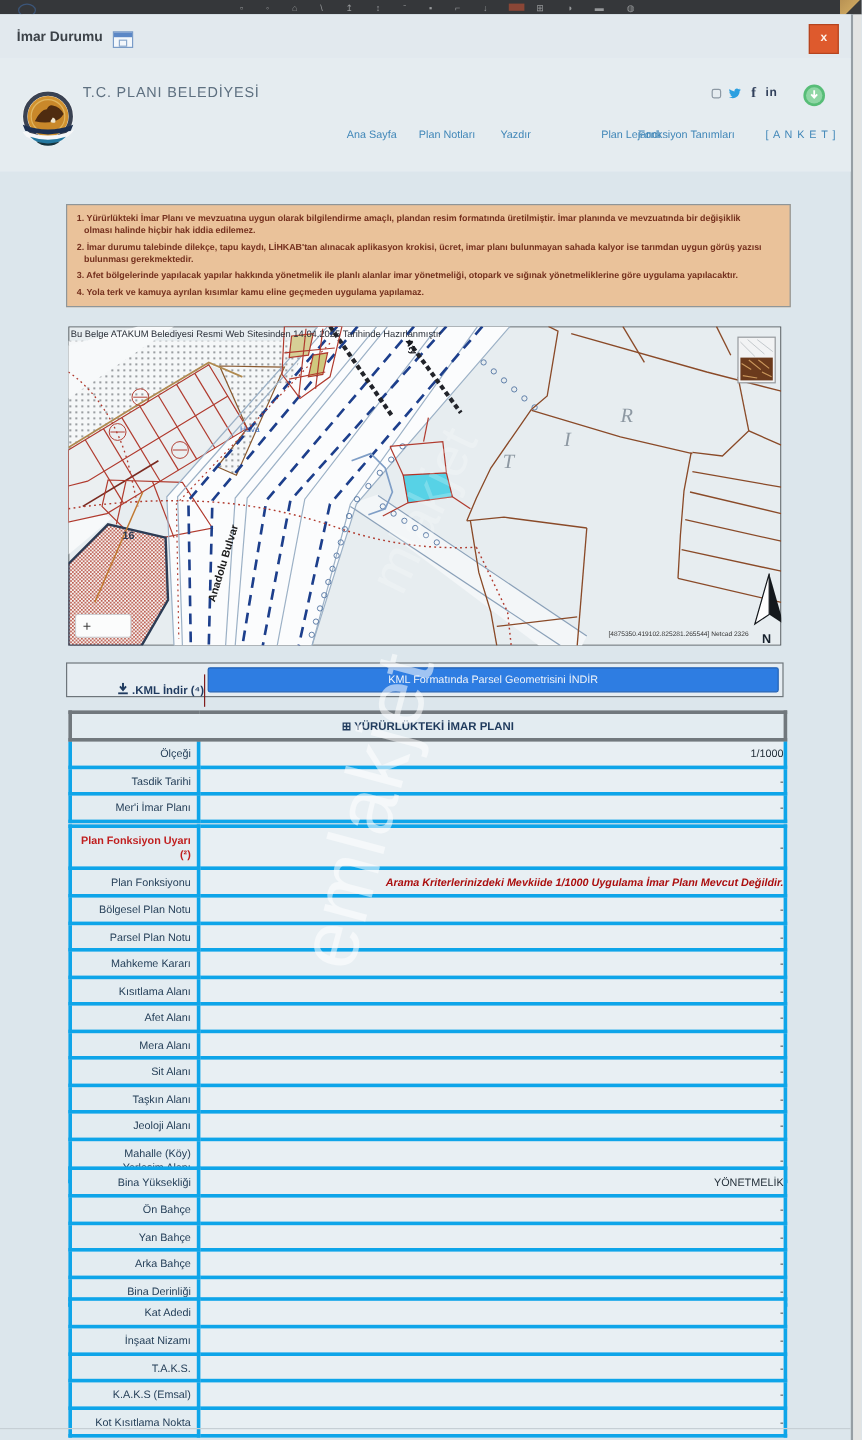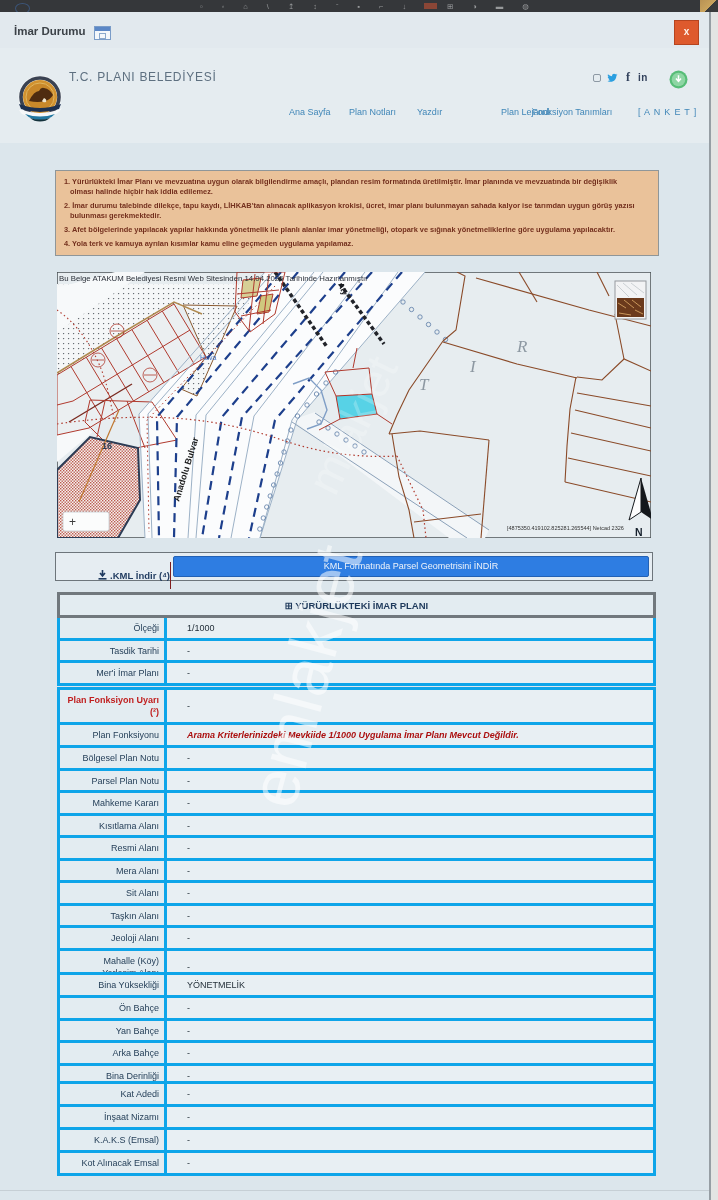--- a/index.html
+++ b/index.html
@@ -1,21 +1,21 @@
 <!DOCTYPE html>
 <html><head>
 <meta charset="utf-8">
 <style>
   html,body{margin:0;padding:0;}
   body{width:718px;height:1200px;overflow:hidden;font-family:"Liberation Sans",sans-serif;background:#dce6ec;position:relative;}
   .abs{position:absolute;}
   table.t{border-collapse:collapse;width:596px;font-size:9px;font-family:"Liberation Sans",sans-serif;table-layout:fixed;}
   table.t td{padding:0;border:3px solid #0ea5e9;margin-top:44px;}
   table.t td.l{width:106px;text-align:right;color:#27415a;background:#e3ecf1;padding-right:5px;}
-  table.t td.v{color:#24303a;background:#e8eff3;padding-left:20px;}
+  table.t td.v{color:#24303a;background:#e8eff3;padding-left:20px;text-align:right;}
 </style>
 </head>
 <body>
 
 <div class="abs" style="left:0;top:0;width:718px;height:12px;background:#35373a;"></div>
 
 <div class="abs" style="left:15px;top:3px;width:13px;height:9px;border:1.5px solid #3d5c88;border-radius:50%;opacity:.8;"></div>
 
 <div class="abs" style="left:200px;top:2px;width:500px;height:9px;color:#97999b;font-size:7.5px;letter-spacing:19px;overflow:hidden;white-space:nowrap;">▫◦⌂\↥↕ˉ▪⌐↓▪⊞◑▬◍</div>
 <div class="abs" style="left:424px;top:3px;width:13px;height:6px;background:#8a4636;"></div>
@@ -349,21 +349,21 @@
         </tr>
     <tr>
           <td class="l" style="height:20px;">Mahkeme Kararı</td>
           <td class="v">-</td>
         </tr>
     <tr>
           <td class="l" style="height:19px;">Kısıtlama Alanı</td>
           <td class="v">-</td>
         </tr>
     <tr>
-          <td class="l" style="height:20px;">Resmi Alanı</td>
+          <td class="l" style="height:20px;">Afet Alanı</td>
           <td class="v">-</td>
         </tr>
     <tr>
           <td class="l" style="height:19px;">Mera Alanı</td>
           <td class="v">-</td>
         </tr>
     <tr>
           <td class="l" style="height:20px;">Sit Alanı</td>
           <td class="v">-</td>
         </tr>
@@ -423,25 +423,29 @@
     <tbody>
         <tr>
           <td class="l" style="height:20px;">Kat Adedi</td>
           <td class="v">-</td>
         </tr>
     <tr>
           <td class="l" style="height:20px;">İnşaat Nizamı</td>
           <td class="v">-</td>
         </tr>
     <tr>
+          <td class="l" style="height:19px;">T.A.K.S.</td>
+          <td class="v">-</td>
+        </tr>
+    <tr>
           <td class="l" style="height:20px;">K.A.K.S (Emsal)</td>
           <td class="v">-</td>
         </tr>
     <tr>
-          <td class="l" style="height:20px;">Kot Alınacak Emsal</td>
+          <td class="l" style="height:20px;">Kot Kısıtlama Nokta</td>
           <td class="v">-</td>
         </tr>
   </tbody>
     </table>
 </div>
 
 <div class="abs" style="left:0;top:1190px;width:709px;height:1px;background:#c6cfd5;"></div>
 
 <div class="abs" style="left:233px;top:540px;width:200px;height:300px;overflow:visible;pointer-events:none;">
   <div style="position:absolute;left:0px;top:255px;font-size:68px;color:rgba(255,255,255,.55);transform:rotate(-75deg);transform-origin:0 0;font-family:'Liberation Sans',sans-serif;letter-spacing:2px;">emlakjet</div>

